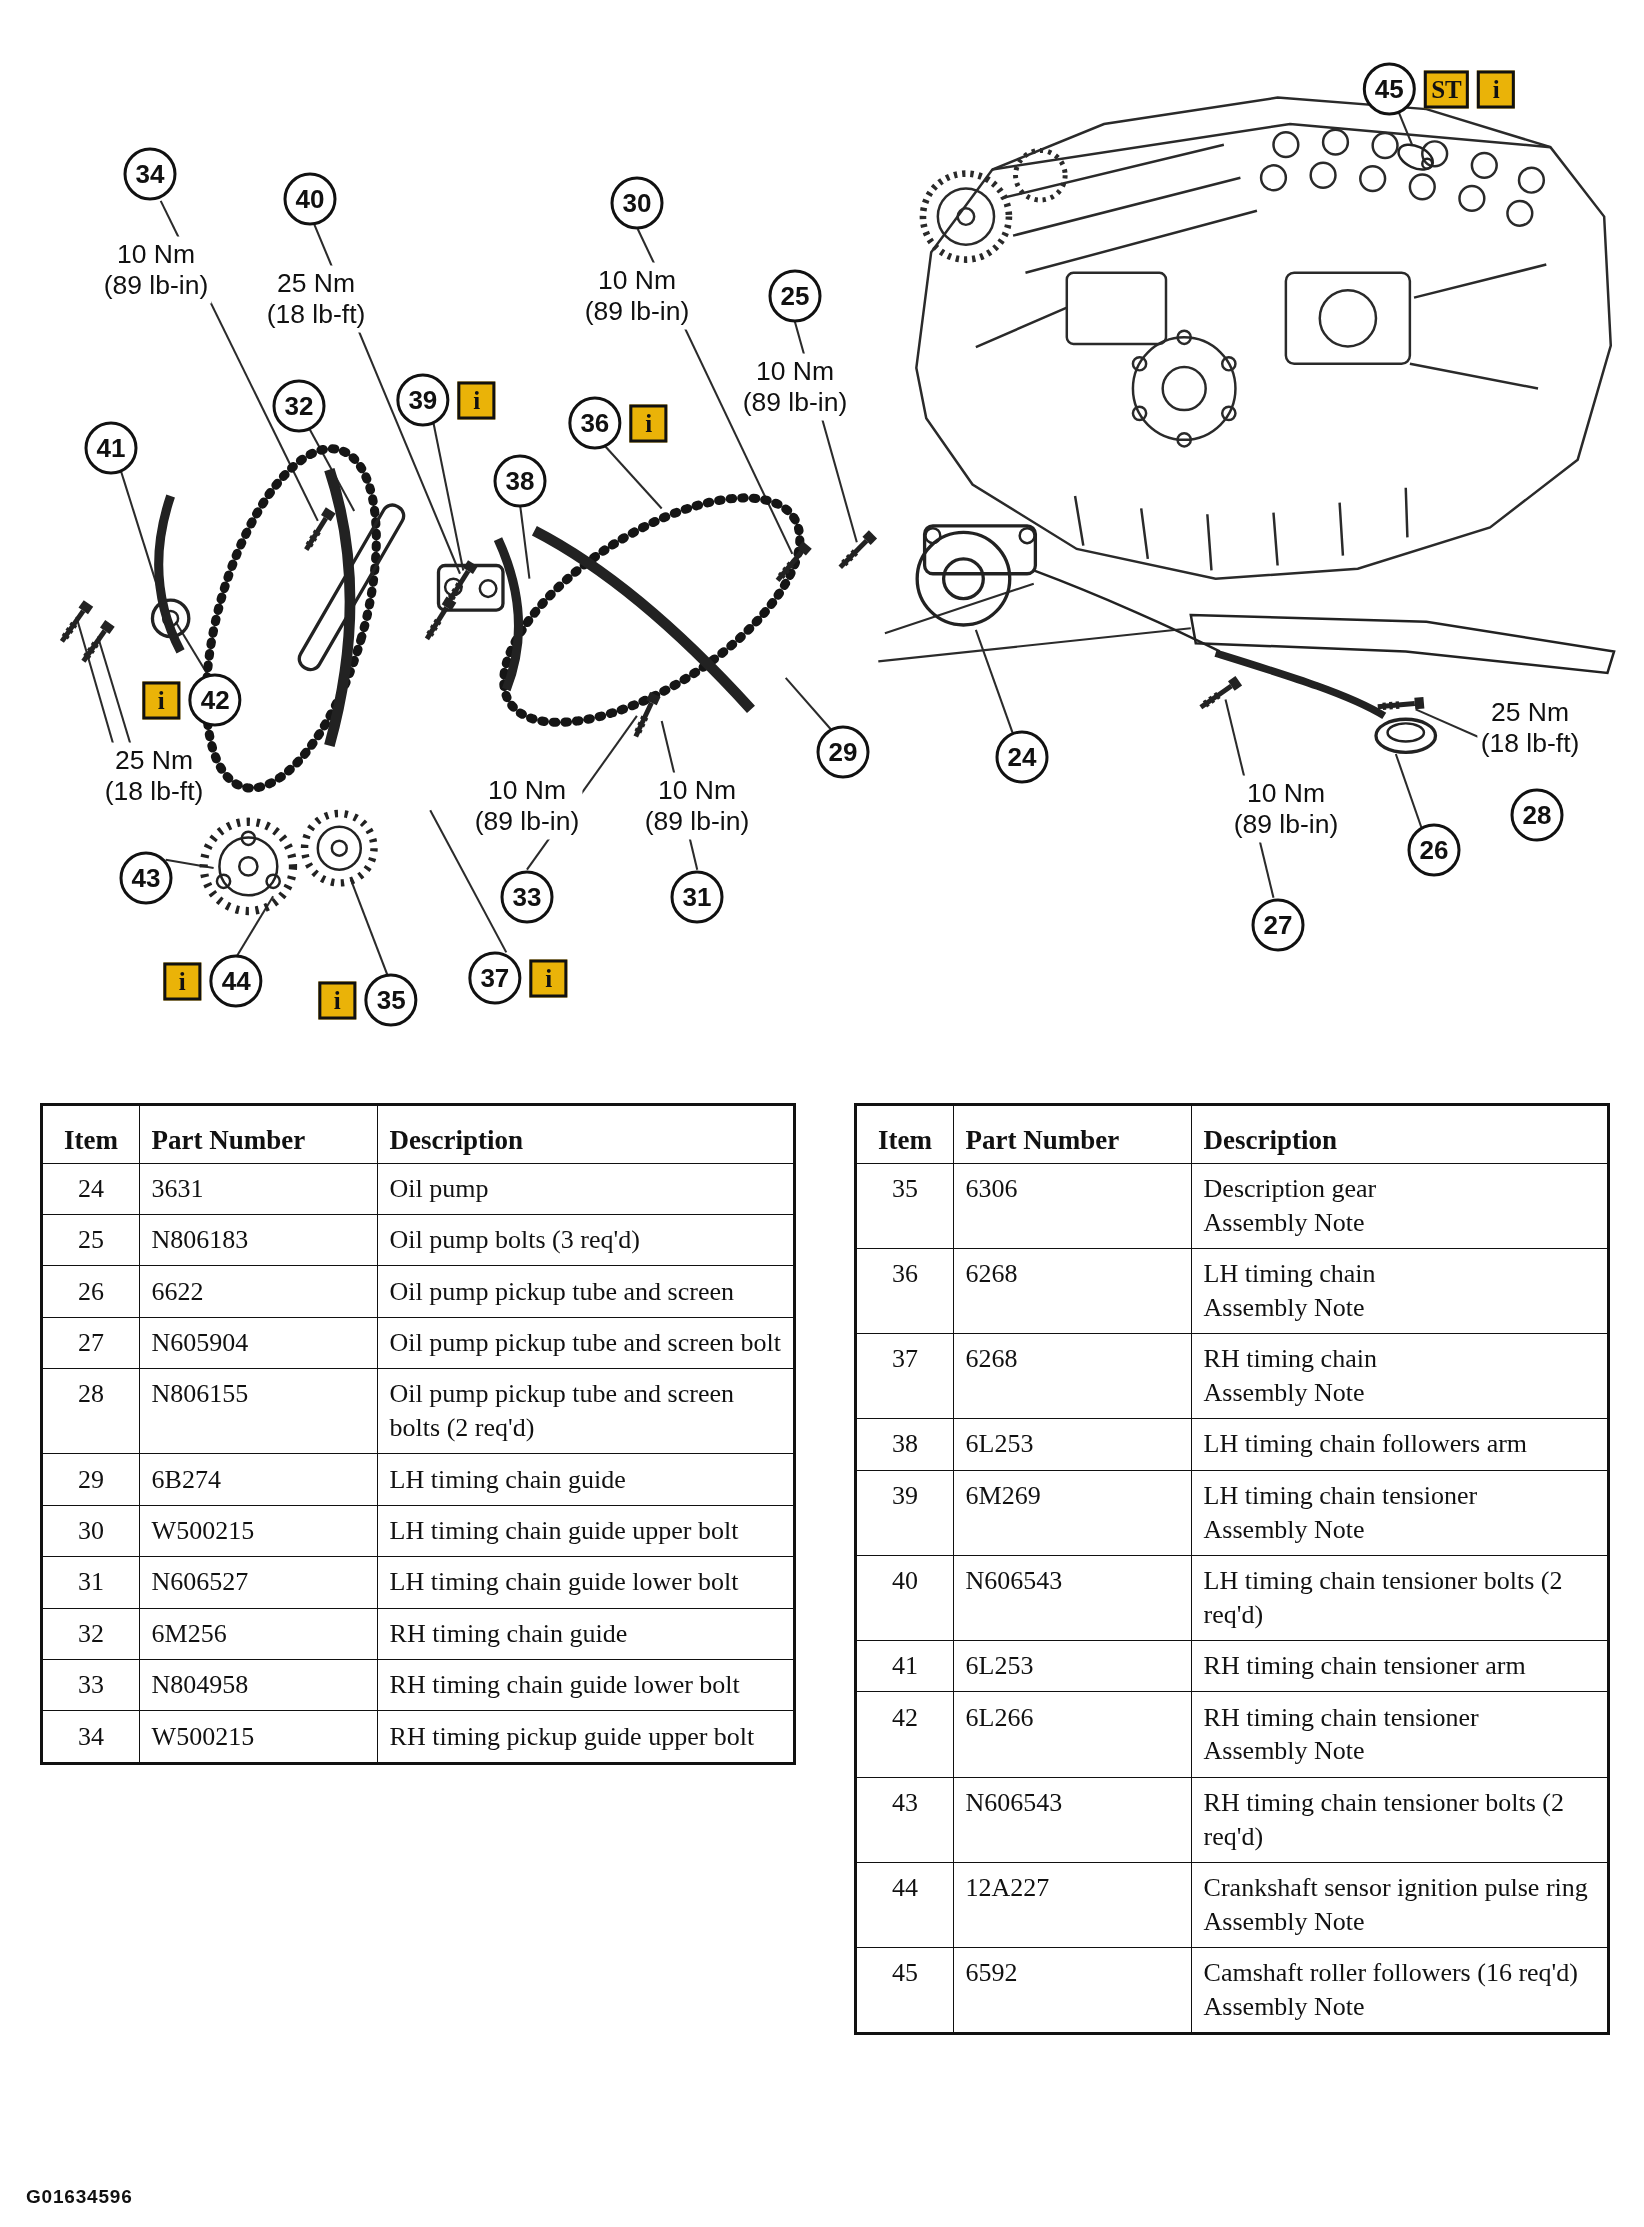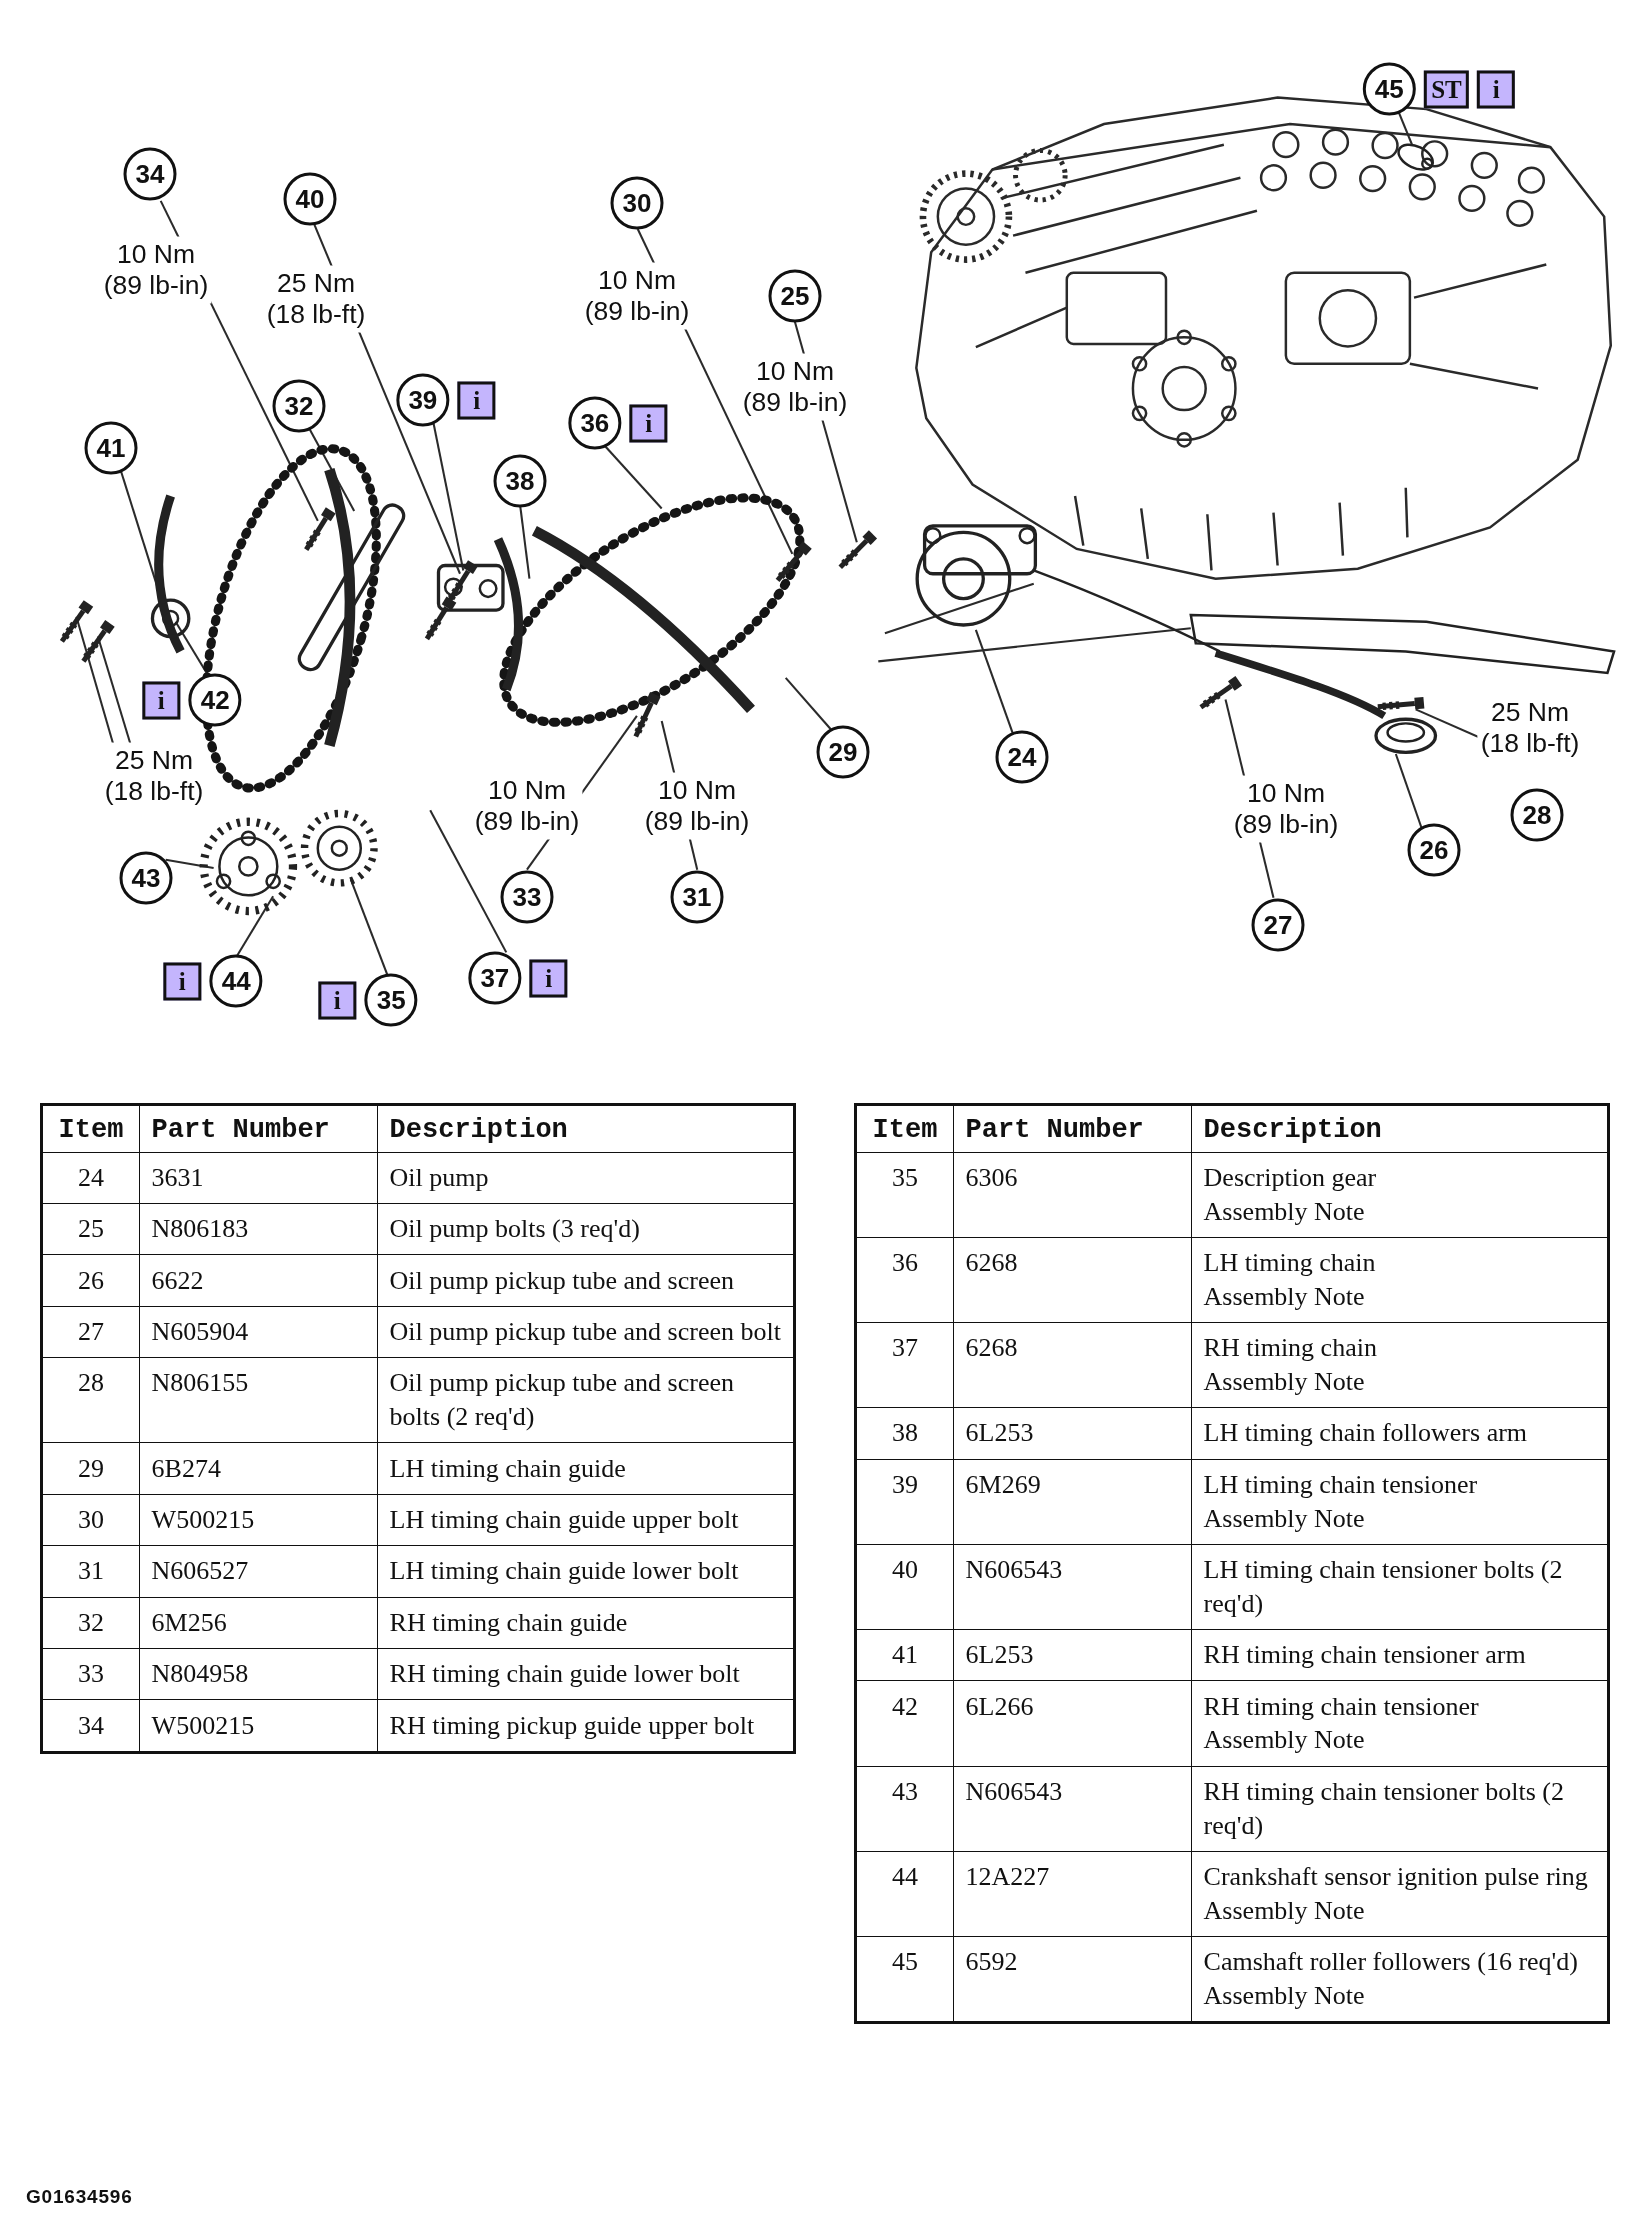--- a/index.html
+++ b/index.html
@@ -16,42 +16,42 @@
   .callout {
     position:absolute; display:flex; align-items:center; gap:8.3px;
     transform:translate(-50%,-50%); z-index:5;
   }
   .c-circle {
     width:53px; height:53px; border:3.3px solid #111; border-radius:50%;
     background:#fff; display:flex; align-items:center; justify-content:center;
     font-size:26px; font-weight:bold; font-family:"Liberation Sans",sans-serif;
   }
   .c-box {
-    min-width:38px; height:38px; border:3.3px solid #111; background:#c4b5fd;
+    min-width:38px; height:38px; border:3.3px solid #111; background:#eab308;
     display:flex; align-items:center; justify-content:center;
     font-size:25px; font-weight:bold; font-family:"Liberation Serif",serif;
     padding:0 4.1px;
   }
   .torque {
     position:absolute; transform:translate(-50%,-50%); text-align:center;
     font-size:26.5px; line-height:1.2; white-space:nowrap; background:#fff;
     padding:1.7px 3.3px; z-index:4;
   }
 
   .ptable {
     position:absolute; border-collapse:collapse; background:#fff;
     border:3.3px solid #111; table-layout:fixed; width:752px; z-index:6;
   }
   .ptable th, .ptable td {
     border:1.7px solid #111; vertical-align:top; padding:8.3px 11.6px;
     text-align:left;
   }
   .ptable th {
-    font-family:Liberation Mono, monospace; font-weight:bold; font-size:27px;
-    padding-top:9px; padding-bottom:6.6px;
+    font-family:Liberation Serif, serif; font-weight:bold; font-size:27px;
+    padding-top:19px; padding-bottom:6.6px;
   }
   .ptable td {
     font-family:"Liberation Serif",serif; font-size:26px; line-height:1.3;
   }
   col.item { width:98px; }
   col.part { width:238px; }
   col.desc { width:417px; }
   th.item, td.item { text-align:center; }
 
   .figure-id {

